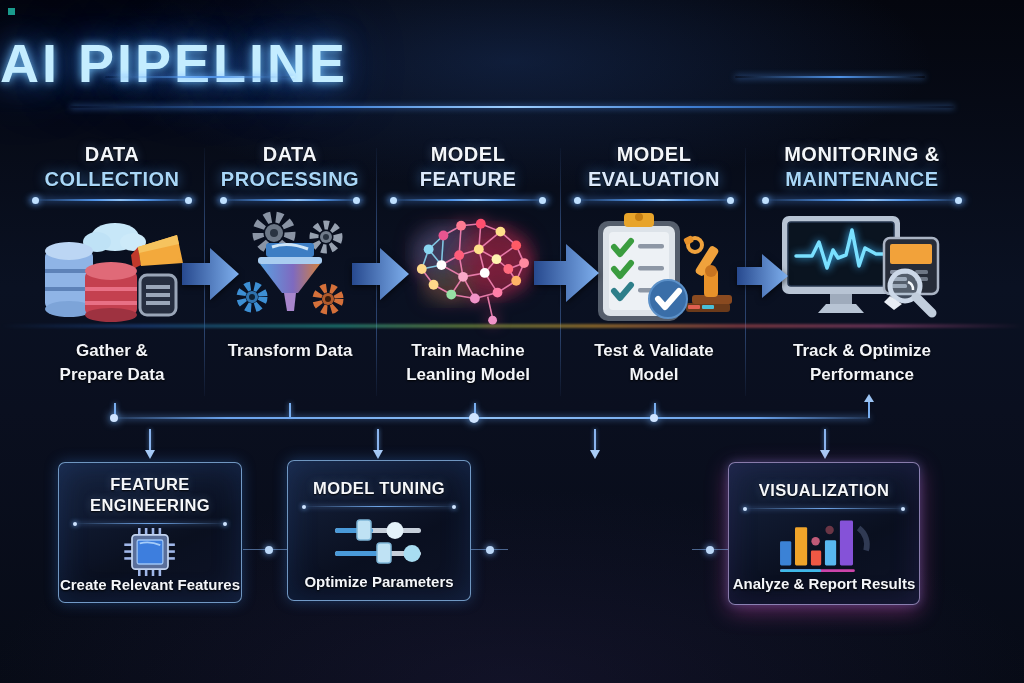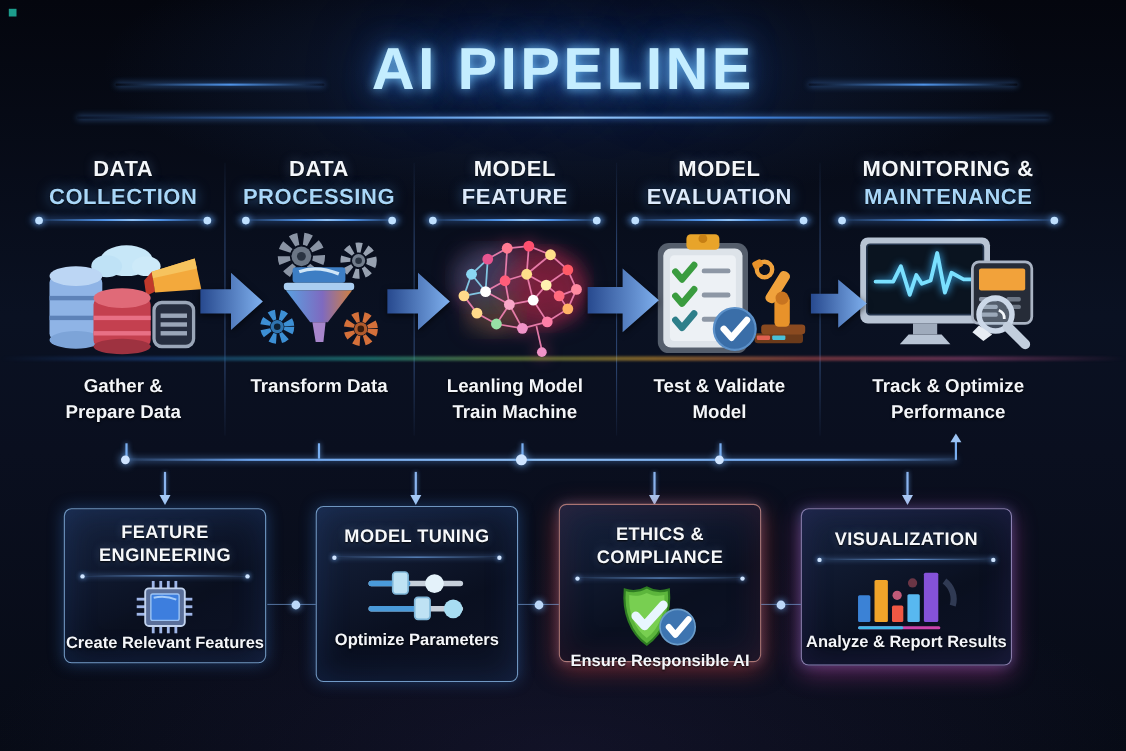--- a/index.html
+++ b/index.html
@@ -9,21 +9,21 @@
     font-family:"Liberation Sans",sans-serif;font-weight:700;
     background:
       radial-gradient(ellipse 600px 180px at 50% 9%, rgba(42,84,160,.28), rgba(0,0,0,0) 70%),
       radial-gradient(ellipse 700px 260px at 50% 100%, rgba(50,40,90,.25), rgba(0,0,0,0) 75%),
       linear-gradient(180deg,#04060e 0%,#0a1122 42%,#0a0f1f 60%,#070b16 100%);
     color:#f2f5fa;
   }
   .deco-square{position:absolute;left:8px;top:8px;width:7px;height:7px;background:#1fae9a;opacity:.9;}
   
   .title{
-    position:absolute;top:32px;left:0;width:100%;text-align:center;
+    position:absolute;top:32px;left:0;width:100%;
     font-size:54px;letter-spacing:3px;color:#c4edff;
     text-shadow:0 0 10px rgba(120,200,255,.95),0 0 28px rgba(60,140,255,.75),0 0 60px rgba(40,110,255,.55);
   }
   .title-line{position:absolute;height:2px;border-radius:2px;
     background:linear-gradient(90deg,rgba(70,130,220,0),#4f93e8 55%,rgba(70,130,220,0));
     box-shadow:0 0 6px rgba(90,160,255,.8);}
   .tl-left{left:105px;top:76px;width:190px;}
   .tl-right{left:735px;top:76px;width:190px;}
   .tl-under{left:70px;top:106px;width:884px;
     background:linear-gradient(90deg,rgba(50,100,190,.1),#3f7fd4 30%,#9fd0ff 50%,#3f7fd4 70%,rgba(50,100,190,.1));}
@@ -280,22 +280,22 @@
             <circle cx="86" cy="42" r="5" fill="#ffe08a"></circle>
           <circle cx="104" cy="52" r="5" fill="#fff3b0"></circle>
             <circle cx="116" cy="62" r="5" fill="#ff6a7e"></circle>
           <circle cx="92" cy="66" r="5" fill="#ffffff"></circle>
             <circle cx="70" cy="70" r="5" fill="#f9a8c8"></circle>
           <circle cx="100" cy="114" r="4.5" fill="#f193c8"></circle>
         </g>
       </svg>
     </div>
     <div class="stage-caption">
+      <div>Train Machine</div>
       <div>Leanling Model</div>
-      <div>Train Machine</div>
     </div>
   </div>
 
   <div class="stage" style="left:564px;width:180px">
     <div class="stage-head">
       <div class="head-l1">MODEL</div>
       <div class="head-l2 whiter">EVALUATION</div>
     </div>
     <div class="stage-underline">
         <span class="dot left"></span>
@@ -450,21 +450,21 @@
           <rect x="55" y="34" width="10" height="3"></rect>
         </g>
         <rect x="15" y="8" width="42" height="40" rx="4" fill="#5a6f9a" stroke="#c3d4ef" stroke-width="2"></rect>
         <rect x="21" y="14" width="30" height="28" rx="2" fill="#3d7ede" stroke="#9cc4f5" stroke-width="1.5"></rect>
         <path d="M24 18 q12 -3 24 2" stroke="#bfe0ff" stroke-width="2" fill="none" opacity=".8"></path>
       </svg>
     </div>
     <div class="subbox-caption">Create Relevant Features</div>
   </div>
 
-  <div class="subbox" style="left:287px;top:460px;width:184px;height:160px">
+  <div class="subbox" style="left:287px;top:460px;width:184px;height:141px">
     <div class="subbox-title" style="padding-top:6px">
       <div>MODEL TUNING</div>
     </div>
     <div class="subbox-divider">
         <span class="dot left"></span>
         <span class="dot right"></span>
       </div>
     <div class="subbox-icon">
       <svg width="96" height="54" viewBox="0 0 96 54">
         <rect x="4" y="13" width="86" height="5" rx="2.5" fill="#c6cfda"></rect>
@@ -473,39 +473,20 @@
         <circle cx="64" cy="15.5" r="8.5" fill="#e4f2fa"></circle>
         <rect x="4" y="36" width="86" height="5" rx="2.5" fill="#c6cfda"></rect>
         <rect x="4" y="36" width="56" height="5" rx="2.5" fill="#4a9ad9"></rect>
         <rect x="46" y="28" width="14" height="20" rx="3" fill="#bfe2f4" stroke="#7fb6d8" stroke-width="1.5"></rect>
         <circle cx="81" cy="38.5" r="8.5" fill="#a8ddf2"></circle>
       </svg>
     </div>
     <div class="subbox-caption">Optimize Parameters</div>
   </div>
 
-  <div class="subbox red" style="left:508px;top:458px;width:184px;height:144px">
-    <div class="subbox-title" style="padding-top:6px">
-      <div>ETHICS &amp; COMPLIANCE</div>
-    </div>
-    <div class="subbox-divider">
-        <span class="dot left"></span>
-        <span class="dot right"></span>
-      </div>
-    <div class="subbox-icon">
-      <svg width="84" height="58" viewBox="0 0 84 58">
-        <path d="M30 2 C37 6 44 6 50 4 C52 24 45 44 30 54 C15 44 8 24 10 4 C16 6 23 6 30 2 Z" fill="#5cb53c" stroke="#2e7d22" stroke-width="2"></path>
-        <path d="M30 7 C36 10 41 10 46 9 C47 25 41 40 30 48 C19 40 13 25 14 9 C19 10 24 10 30 7 Z" fill="#7cd455" opacity=".85"></path>
-        <path d="M20 28 l8 9 l17 -19" stroke="#e8f6ff" stroke-width="8" fill="none" stroke-linecap="round" stroke-linejoin="round"></path>
-        <circle cx="58" cy="38" r="16" fill="#3d74b0" stroke="#6a9cc9" stroke-width="1.5"></circle>
-        <path d="M50 38 l6 7 l12 -14" stroke="#ffffff" stroke-width="5.5" fill="none" stroke-linecap="round" stroke-linejoin="round"></path>
-      </svg>
-    </div>
-    <div class="subbox-caption">Ensure Responsible AI</div>
-  </div>
 
   <div class="subbox magenta" style="left:728px;top:462px;width:192px;height:143px">
     <div class="subbox-title" style="padding-top:6px">
       <div>VISUALIZATION</div>
     </div>
     <div class="subbox-divider">
         <span class="dot left"></span>
         <span class="dot right"></span>
       </div>
     <div class="subbox-icon">

